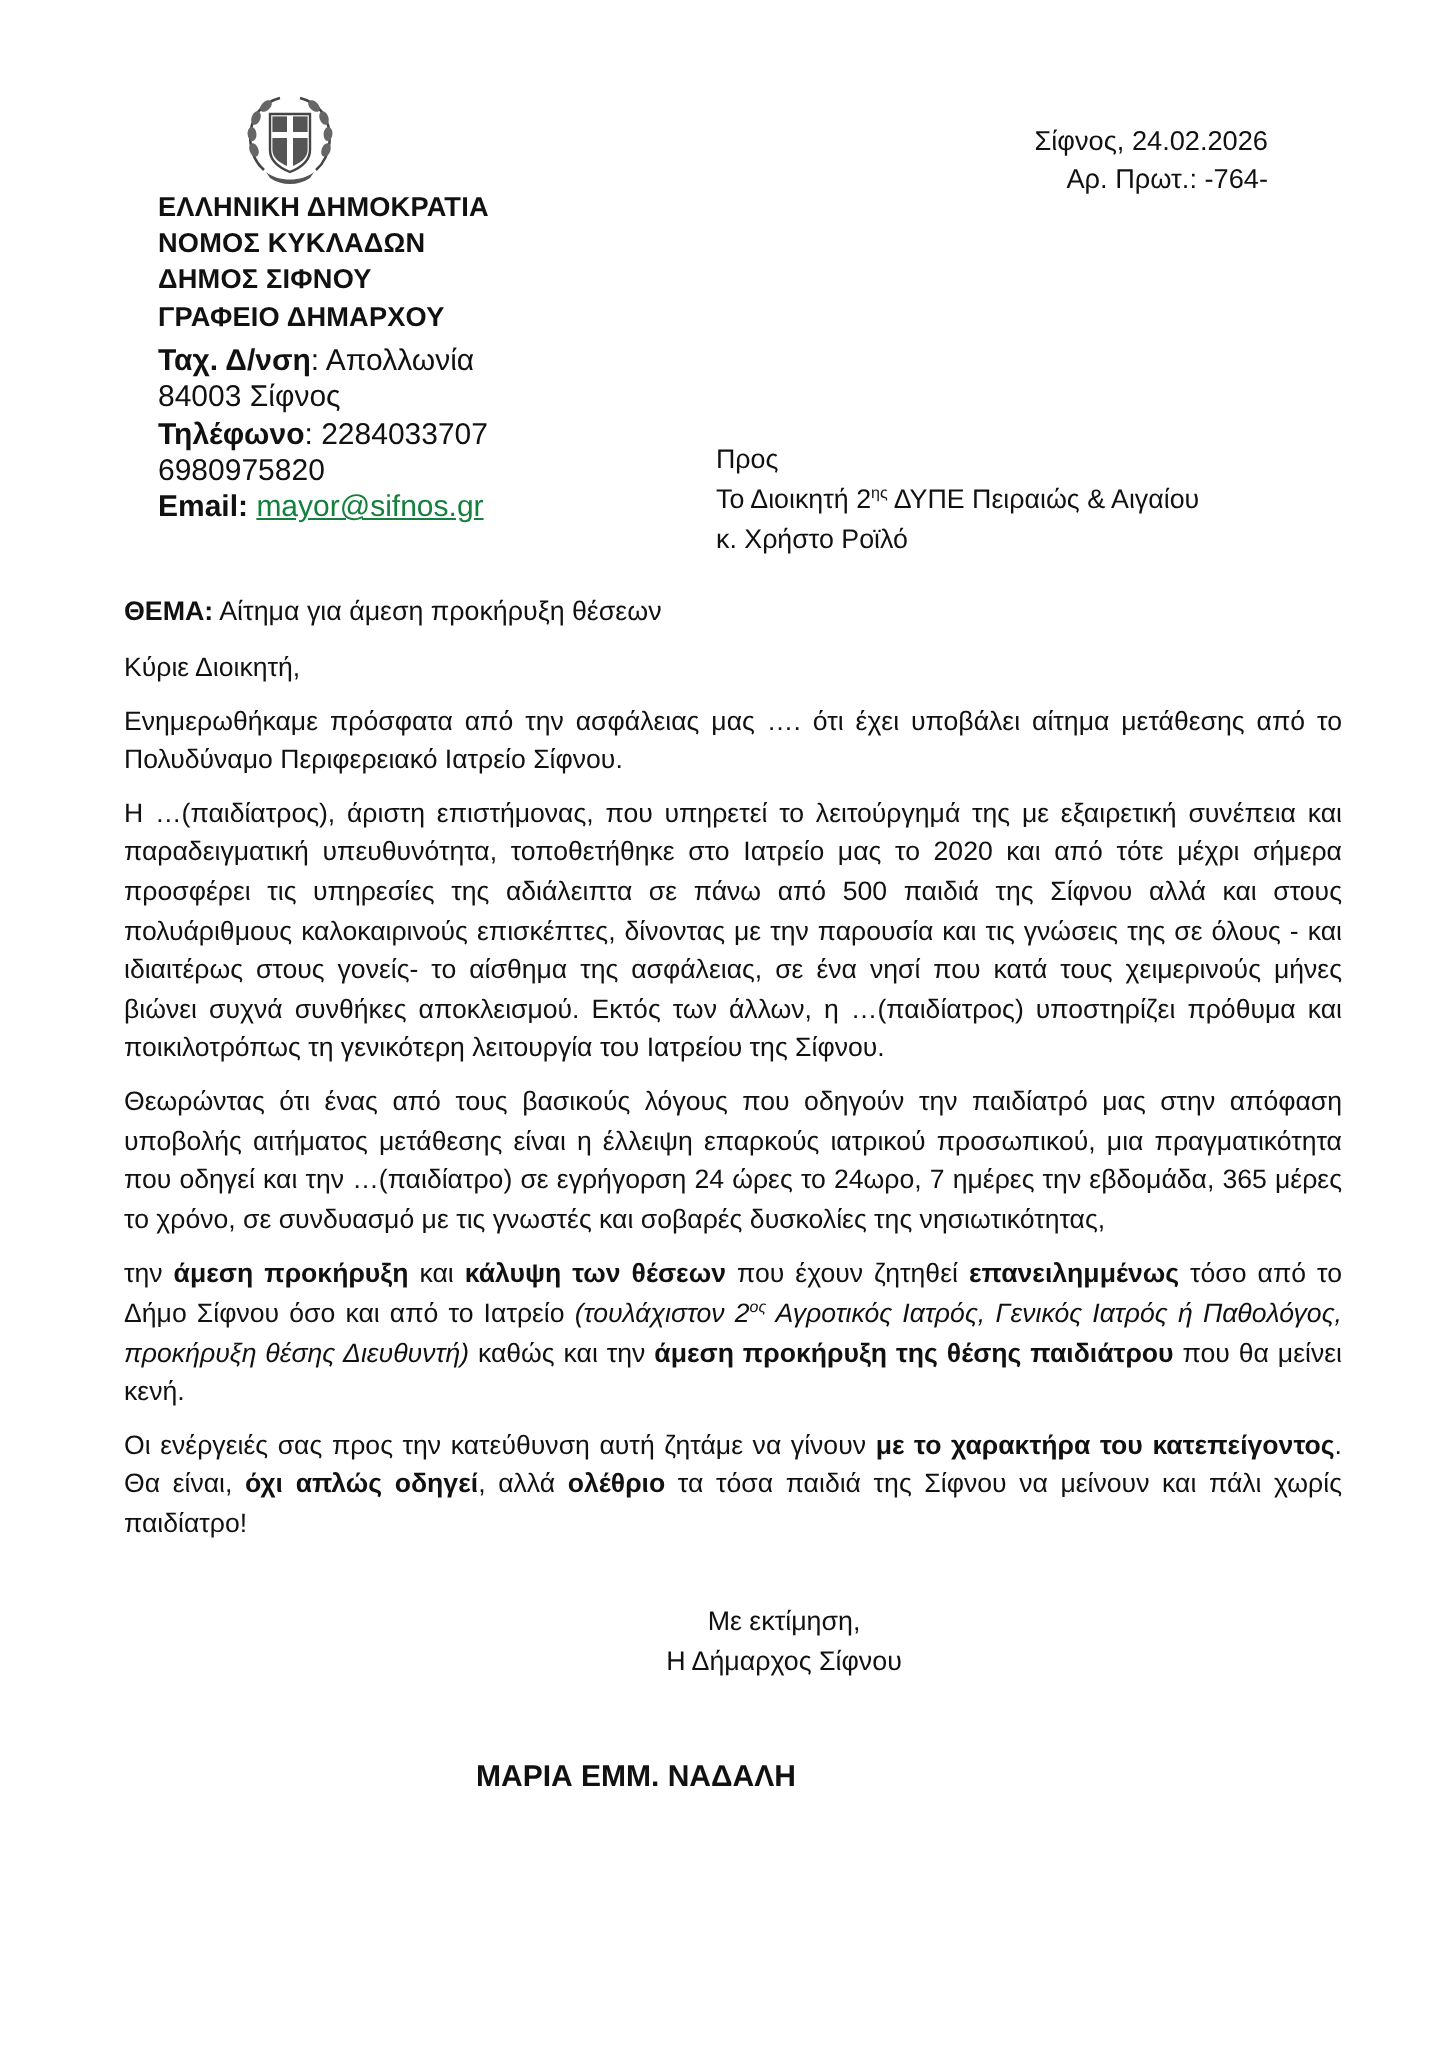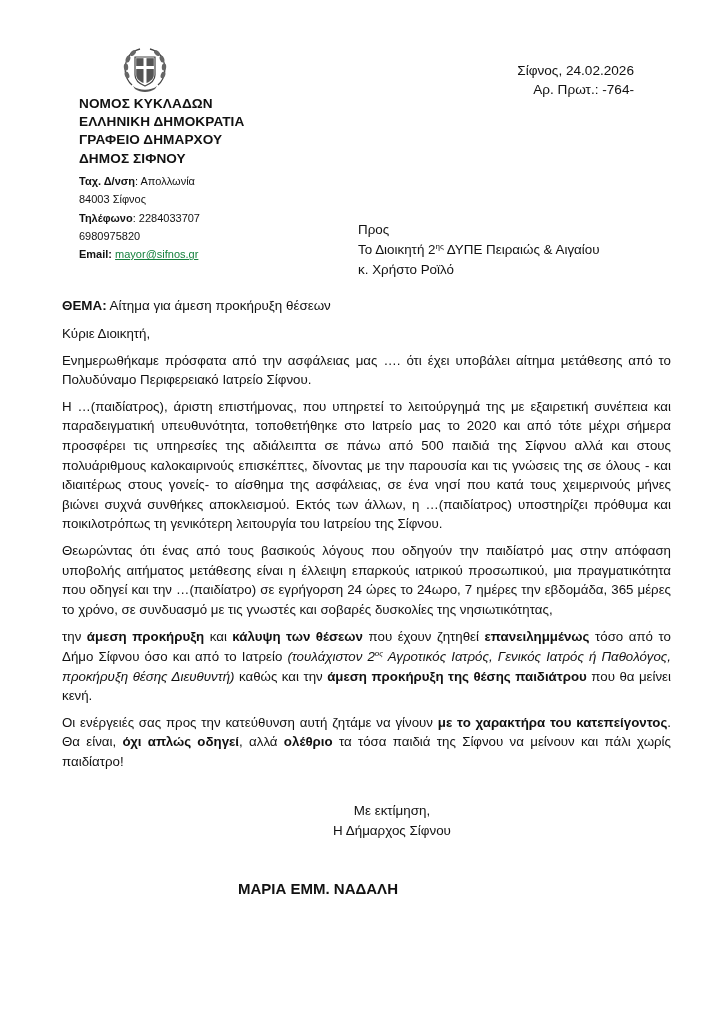--- a/index.html
+++ b/index.html
@@ -28,21 +28,21 @@
     left: 79px; top: 95px;
     font-weight: bold;
     font-size: 13.6px;
     line-height: 18.2px;
     letter-spacing: 0.1px;
   }
   .org div { white-space: nowrap; }
 
   .addr {
     left: 79px; top: 172px;
-    font-size: 11px;
+    font-size: 15px;
     line-height: 18.3px;
   }
   .addr div { white-space: nowrap; }
   .addr b { font-weight: bold; }
   .addr a { color: #15803d; text-decoration: underline; }
 
   .dateblock {
     right: 90px; top: 61px;
     text-align: right;
     font-size: 13.6px;
@@ -122,24 +122,24 @@
     <path d="M16 12 L36 12 L36 30 C36 36 31 39 26 41 C21 39 16 36 16 30 Z" fill="#ffffff" stroke="#444" stroke-width="1.2"></path>
 
     <rect x="17.2" y="13.2" width="7.3" height="7.8" fill="#555"></rect>
     <rect x="27.5" y="13.2" width="7.3" height="7.8" fill="#555"></rect>
     <path d="M17.2 24 L24.5 24 L24.5 38 C21 36.5 17.2 34 17.2 30 Z" fill="#555"></path>
     <path d="M27.5 24 L34.8 24 L34.8 30 C34.8 34 31 36.5 27.5 38 Z" fill="#555"></path>
   </svg>
 </div>
 
 <div class="abs org">
+  <div>ΕΛΛΗΝΙΚΗ ΔΗΜΟΚΡΑΤΙΑ</div>
   <div>ΝΟΜΟΣ ΚΥΚΛΑΔΩΝ</div>
-  <div>ΕΛΛΗΝΙΚΗ ΔΗΜΟΚΡΑΤΙΑ</div>
+  <div>ΔΗΜΟΣ ΣΙΦΝΟΥ</div>
   <div>ΓΡΑΦΕΙΟ ΔΗΜΑΡΧΟΥ</div>
-  <div>ΔΗΜΟΣ ΣΙΦΝΟΥ</div>
 </div>
 
 <div class="abs addr">
   <div><b>Ταχ. Δ/νση</b><span>: Απολλωνία</span></div>
   <div>84003 Σίφνος</div>
   <div><b>Τηλέφωνο</b><span>: 2284033707</span></div>
   <div>6980975820</div>
   <div><b>Email:</b> <a>mayor@sifnos.gr</a></div>
 </div>
 

